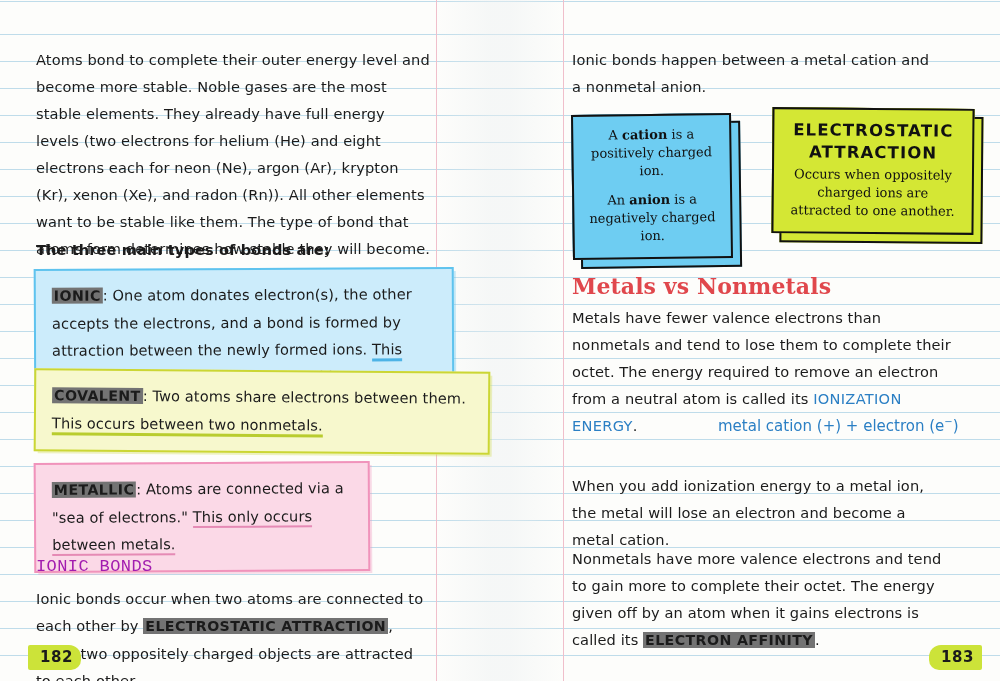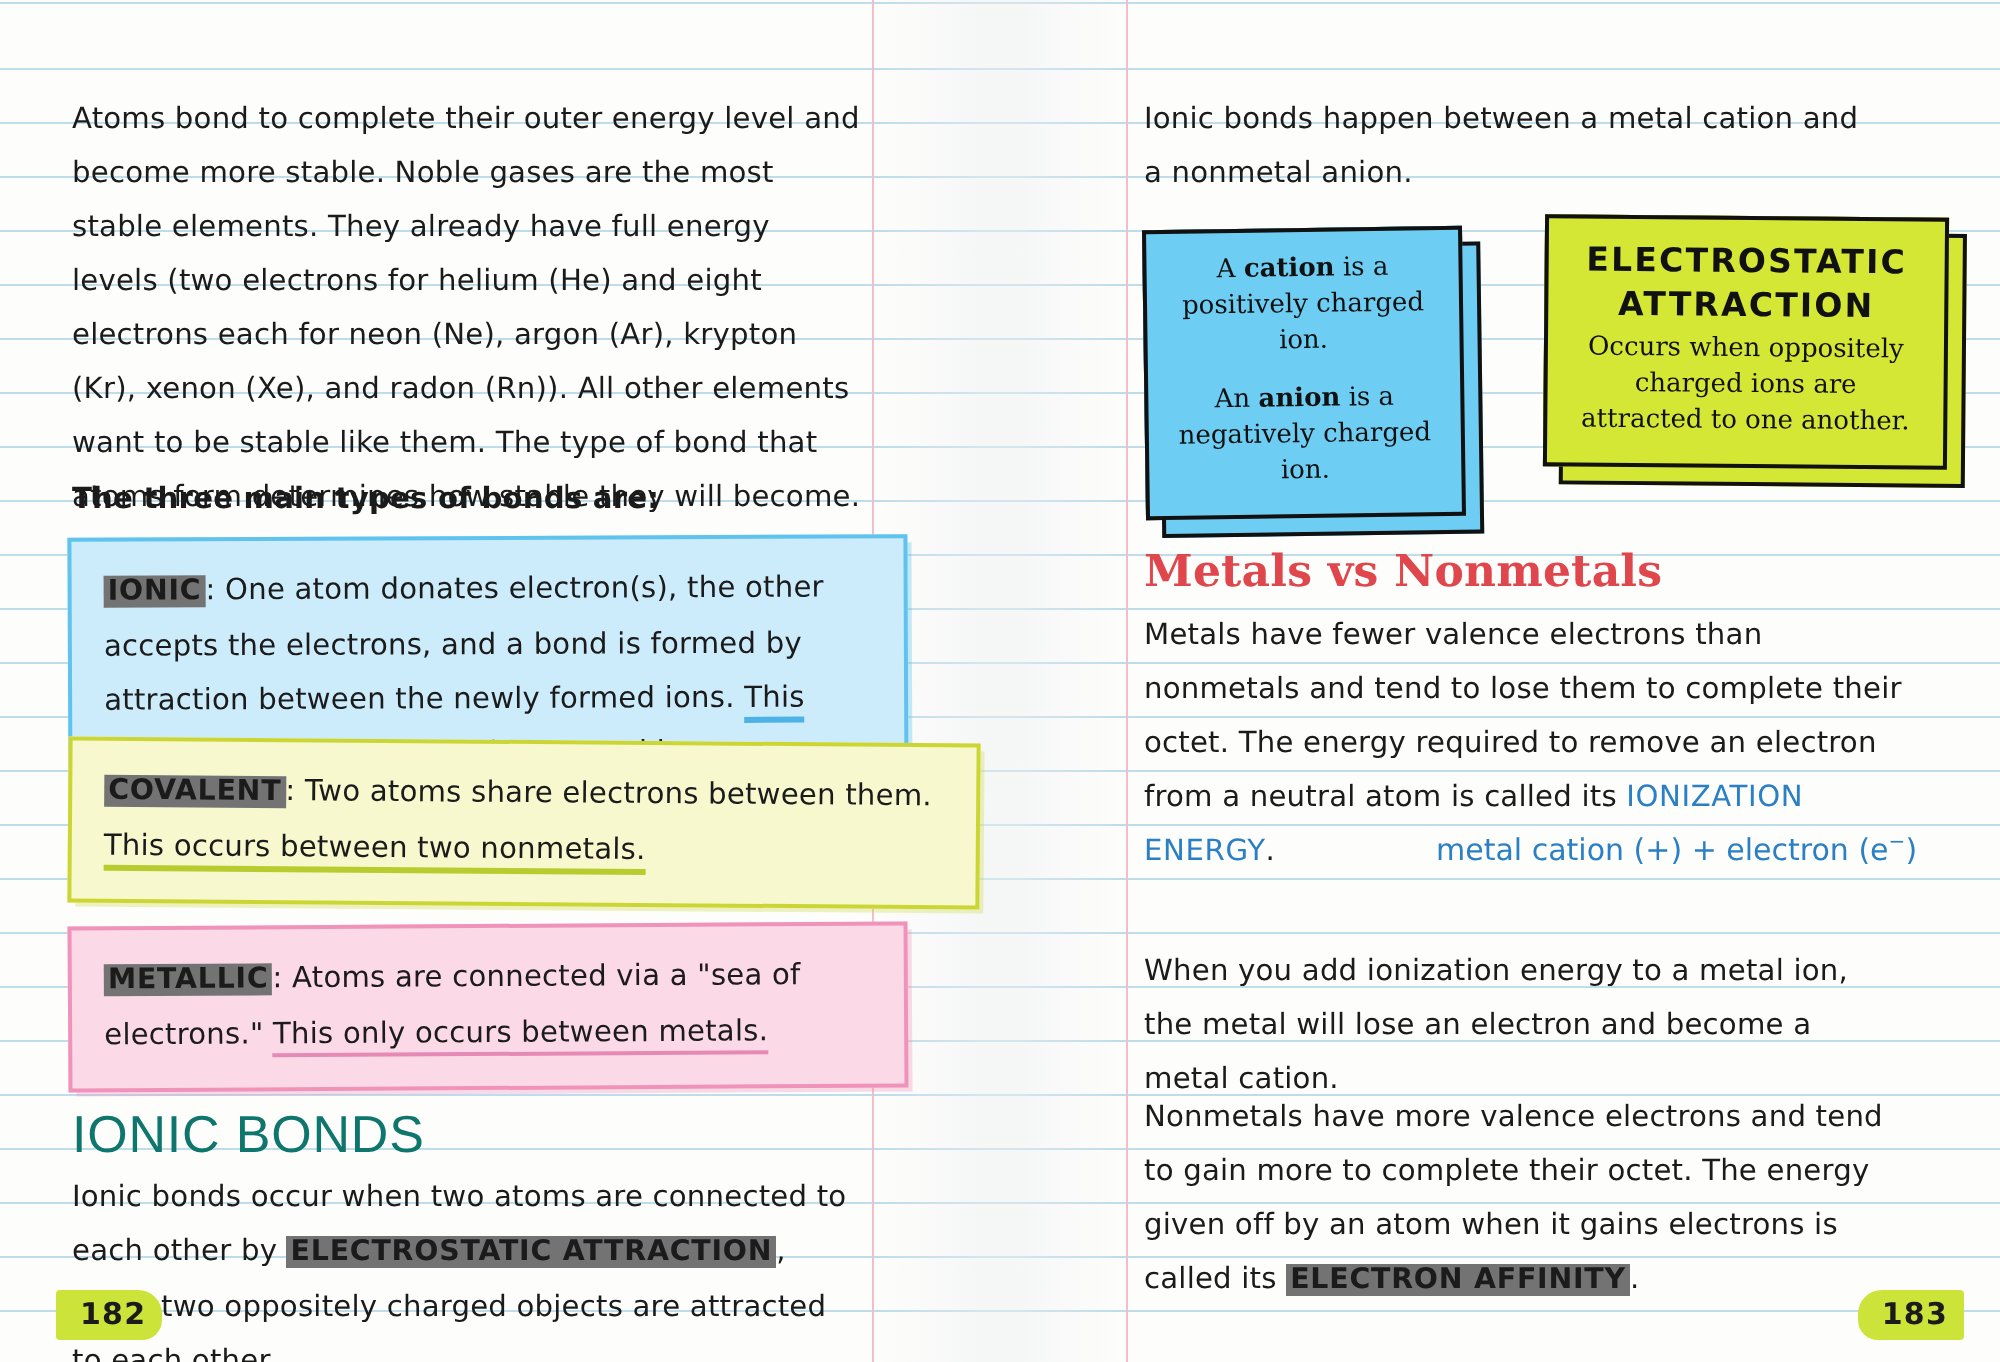--- a/index.html
+++ b/index.html
@@ -125,23 +125,23 @@
     transform: rotate(-0.35deg);
     box-shadow: 3px 3px 0 -1px rgba(240,147,187,.32);
   }
 
   .uline-blue   { border-bottom: 3px solid #4db3e6; padding-bottom: 1px; }
   .uline-green  { border-bottom: 3px solid #b9cc2f; padding-bottom: 1px; }
   .uline-pink   { border-bottom: 2.5px solid #e58ab5; padding-bottom: 1px; }
 
   
   .h-ionic-bonds {
-    font-family: Liberation Sans, sans-serif;
-    font-size: 26px;
-    color: #0f766e;
+    font-family: Liberation Mono, monospace;
+    font-size: 17px;
+    color: #a21caf;
     letter-spacing: .4px;
     line-height: 30px;
   }
   .h-metals {
     font-family: "DejaVu Serif", serif;
     font-weight: bold;
     font-size: 22px;
     color: #e0474c;
     letter-spacing: .1px;
     line-height: 28px;
@@ -251,21 +251,21 @@
     </div>
 
     <div class="blk" style="top:370px; left:-2px; width:456px;">
       <div class="callout callout-covalent">
         <div class="txt hand">
           <span class="hl-yellow">COVALENT</span><span>:</span><span> Two atoms share electrons between them. </span><span class="uline-green">This occurs between two nonmetals.</span>
         </div>
       </div>
     </div>
 
-    <div class="blk" style="top:462px; left:-2px; width:420px;">
+    <div class="blk" style="top:462px; left:-2px; width:336px;">
       <div class="callout callout-metallic">
         <div class="txt hand">
           <span class="hl-yellow">METALLIC</span><span>:</span><span> Atoms are connected via a "sea of electrons." </span><span class="uline-pink">This only occurs between metals.</span>
         </div>
       </div>
     </div>
 
     <div class="blk h-ionic-bonds" style="top:552px; left:0;">IONIC BONDS</div>
 
     <div class="blk hand" style="top:585px; left:0; width:388px;">

